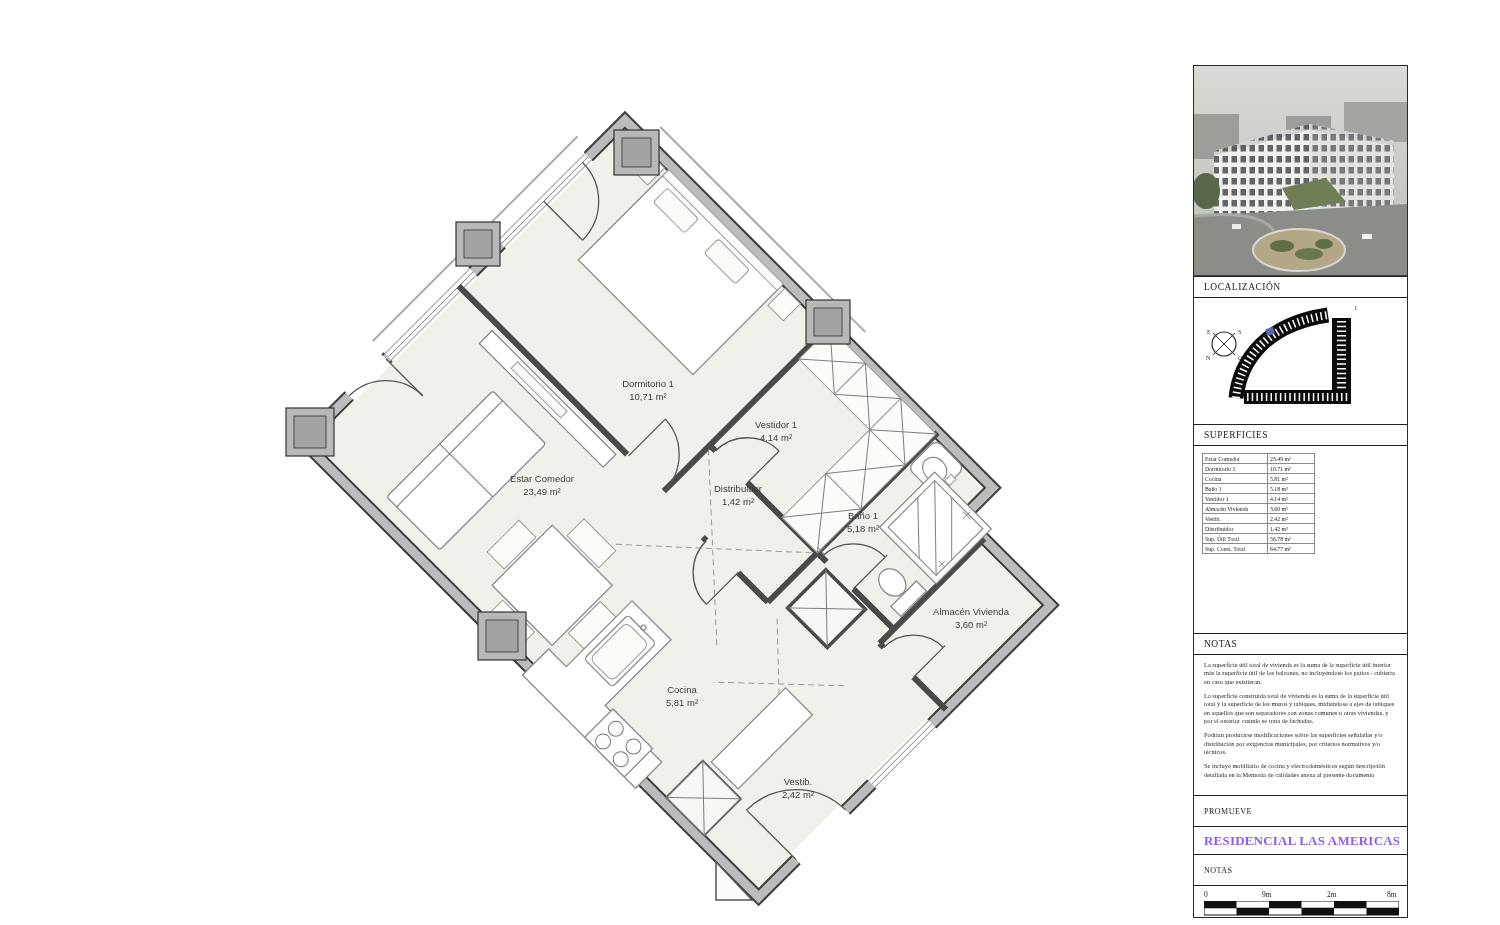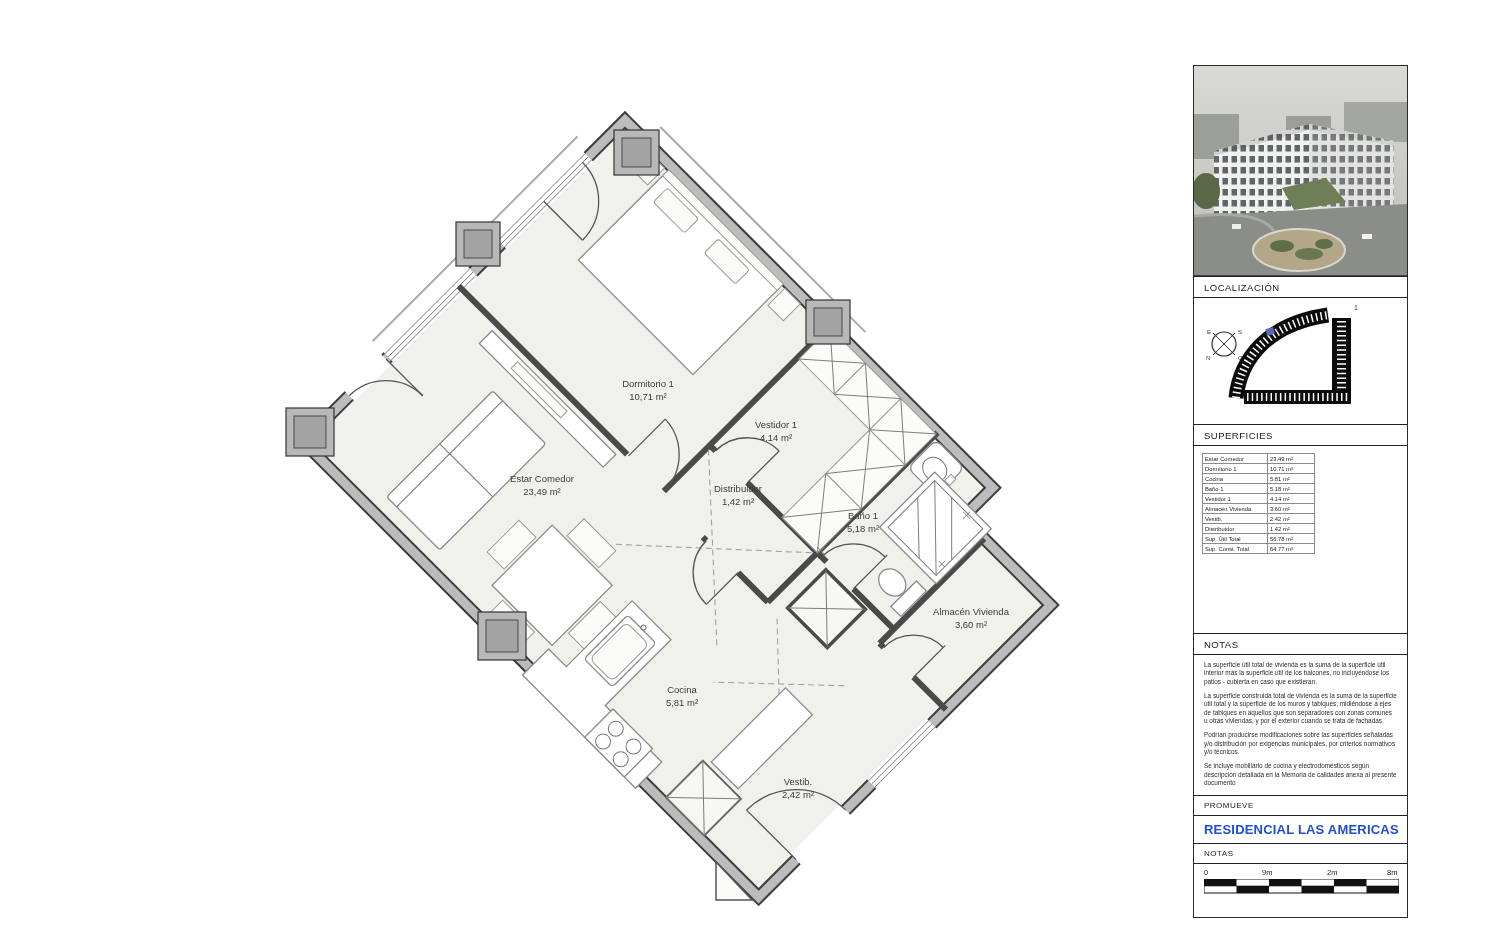--- a/index.html
+++ b/index.html
@@ -20,36 +20,36 @@
   .dash{stroke:#999;stroke-width:1;stroke-dasharray:6 4;fill:none;}
   .xline{stroke:#777;stroke-width:0.9;fill:none;}
   .pilO{fill:#b8b8b8;stroke:#333;stroke-width:1.2;}
   .pilI{fill:#a3a3a3;stroke:#333;stroke-width:0.8;}
   .rlabel{font-family:"Liberation Sans",sans-serif;font-size:9.5px;fill:#3a3a3a;text-anchor:middle;}
   .rail{stroke:#aaa;stroke-width:2;fill:none;}
   
   #sidebar{position:absolute;left:1193px;top:65px;width:215px;height:853px;
            border:1px solid #2a2a2a;background:#fff;box-sizing:border-box;
            display:flex;flex-direction:column;}
-  .sec{box-sizing:border-box;}
+  .sec{box-sizing:border-box;font-family:Liberation Serif, serif;}
   .hdr{height:22px;border-top:1px solid #222;border-bottom:1px solid #222;
        display:flex;align-items:center;padding-left:10px;font-size:9.5px;
        letter-spacing:.5px;color:#1b1b1b;flex:none;}
-  .hdr.small{height:21px;font-size:8px;}
+  .hdr.small{height:32px;font-size:8px;}
   #photo{height:210px;flex:none;overflow:hidden;border-bottom:1px solid #444;}
   #siteplan{height:126px;flex:none;}
   #tablearea{height:187px;flex:none;padding:7px 0 0 8px;}
   .t{border-collapse:collapse;}
   .t td{border:0.5px solid #8a8a8a;font-size:5.8px;color:#222;padding:1px 2px;height:7px;}
   .t td.l{width:60px;}
   .t td.v{width:42px;}
   #notes{height:140px;flex:none;padding:6px 10px 0 10px;}
   #notes p{font-size:6.4px;line-height:1.3;color:#2a2a2a;margin:0 0 6px 0;}
   #promoter{height:27px;flex:none;display:flex;align-items:center;padding-left:10px;
-            font-size:13px;font-weight:700;color:#1d4ed8;letter-spacing:.2px;}
+            font-size:13px;font-weight:700;color:#8b5cf6;letter-spacing:.2px;}
   #scalearea{height:46px;flex:none;padding:4px 10px 0 10px;position:relative;}
   .ticks{position:relative;height:11px;font-size:7.5px;color:#222;}
   .tick{position:absolute;top:0;}
 </style>
 </head>
 <body>
 
 <div id="stage">
 
   <svg id="plan" width="1185" height="925" viewBox="0 0 1185 925">

